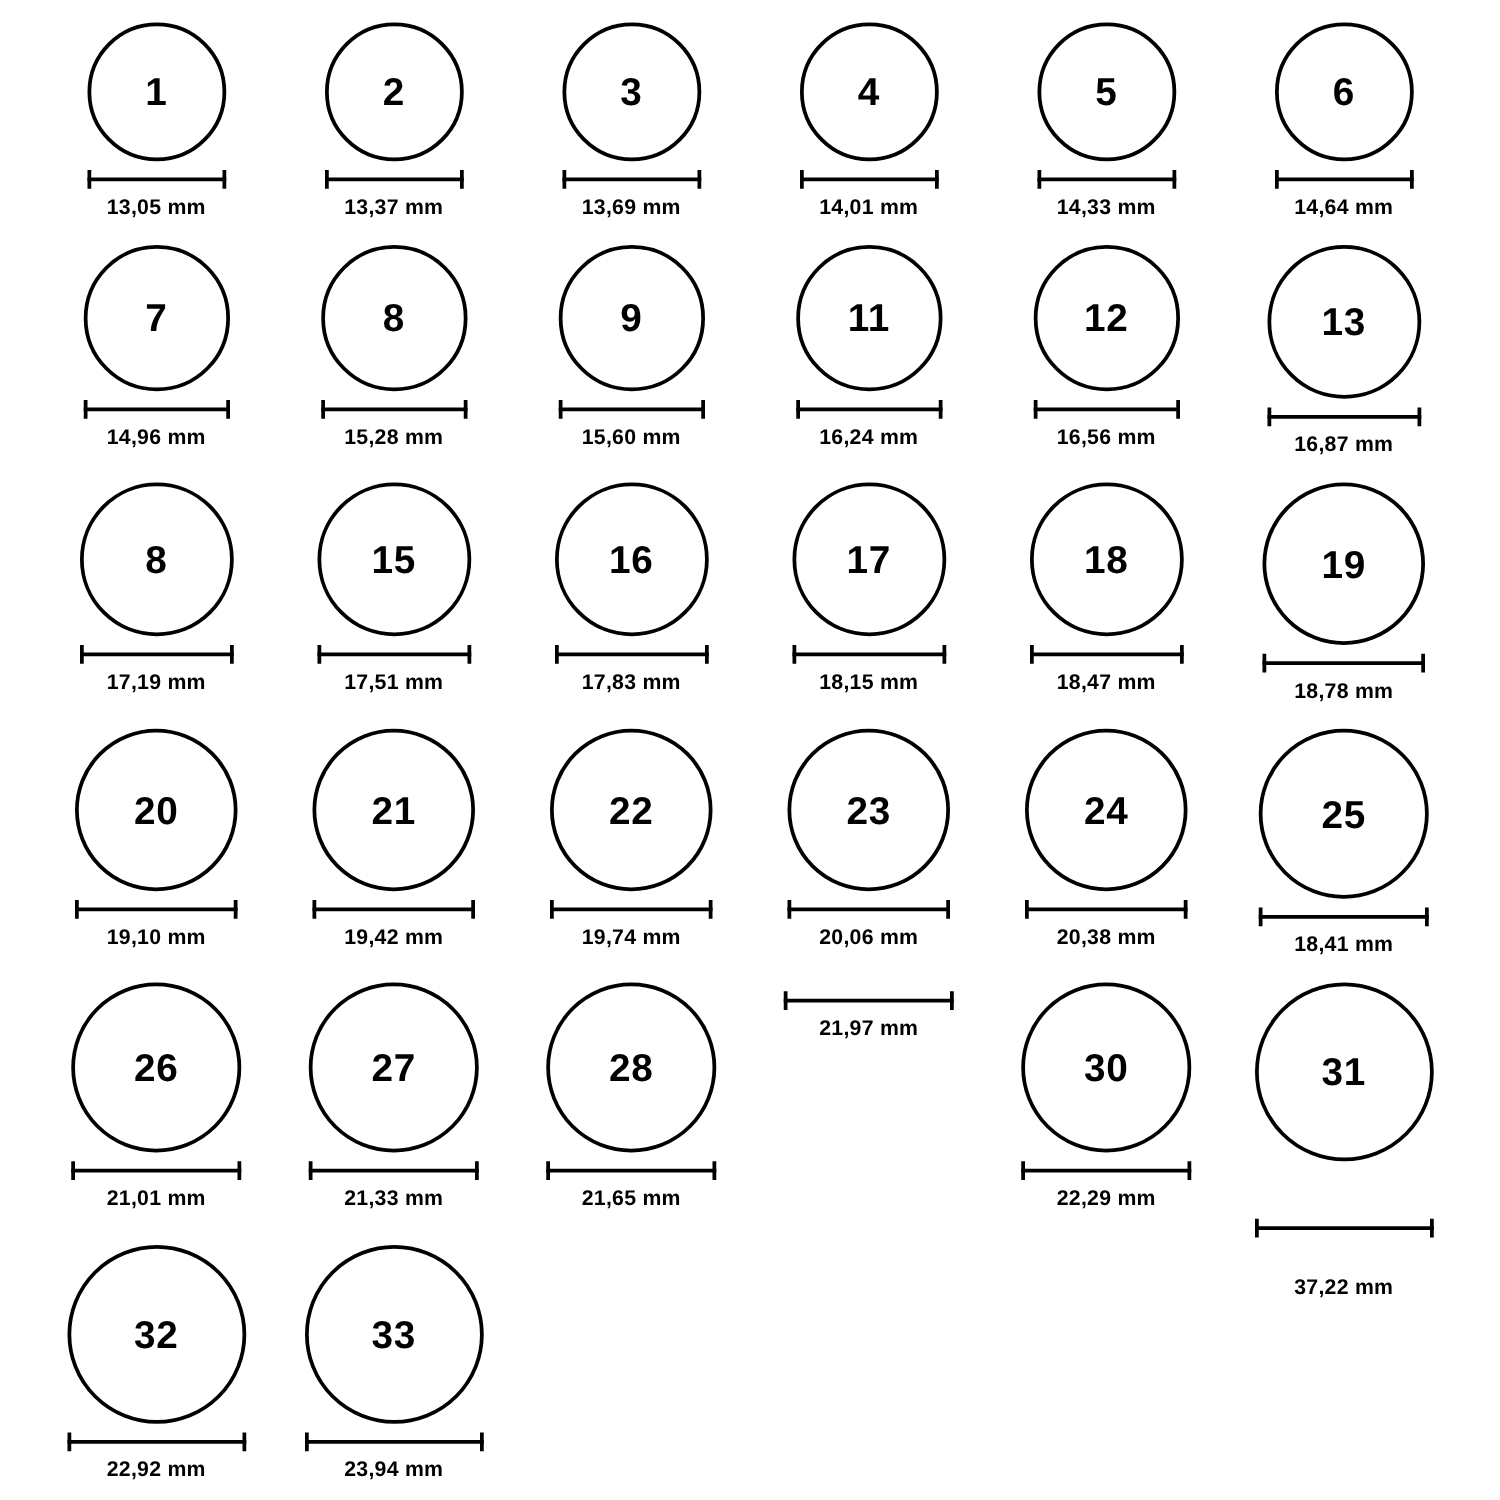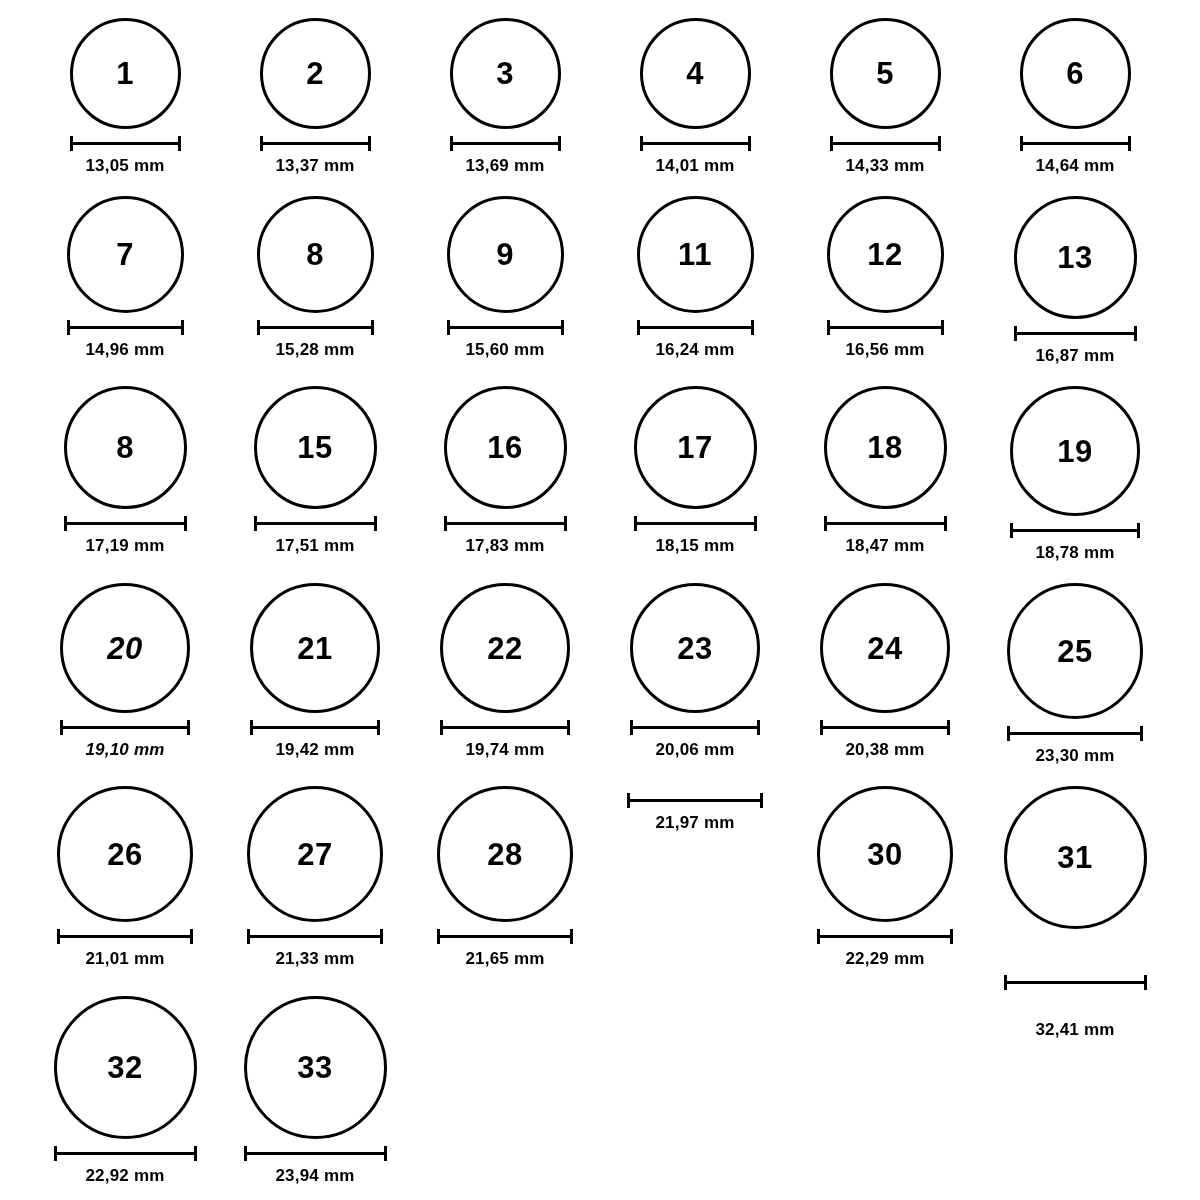--- a/index.html
+++ b/index.html
@@ -317,21 +317,21 @@
             <span class="ring-num">19</span>
           </div>
         </div>
         <div class="measure" style="width: 130px;">
           <div class="bar"></div>
           <div class="tick left"></div>
           <div class="tick right"></div>
         </div>
         <div class="mm">18,78 mm</div>
       </div>
-      <div class="cell" style="height: 197px; font-style: italic;">
+      <div class="cell" style="height: 197px;">
         <div class="ring-wrap" style="height: 130px;">
           <div class="ring" style="width: 130px; height: 130px;">
             <span class="ring-num">20</span>
           </div>
         </div>
         <div class="measure" style="width: 130px;">
           <div class="bar"></div>
           <div class="tick left"></div>
           <div class="tick right"></div>
         </div>
@@ -393,21 +393,21 @@
         <div class="ring-wrap" style="height: 136px;">
           <div class="ring" style="width: 136px; height: 136px;">
             <span class="ring-num">25</span>
           </div>
         </div>
         <div class="measure" style="width: 136px;">
           <div class="bar"></div>
           <div class="tick left"></div>
           <div class="tick right"></div>
         </div>
-        <div class="mm">23,30 mm</div>
+        <div class="mm">18,41 mm</div>
       </div>
       <div class="cell" style="height: 203px;">
         <div class="ring-wrap" style="height: 136px;">
           <div class="ring" style="width: 136px; height: 136px;">
             <span class="ring-num">26</span>
           </div>
         </div>
         <div class="measure" style="width: 136px;">
           <div class="bar"></div>
           <div class="tick left"></div>
@@ -466,21 +466,21 @@
         <div class="ring-wrap" style="height: 143px;">
           <div class="ring" style="width: 143px; height: 143px;">
             <span class="ring-num">31</span>
           </div>
         </div>
         <div class="measure" style="width: 143px;">
           <div class="bar"></div>
           <div class="tick left"></div>
           <div class="tick right"></div>
         </div>
-        <div class="mm">32,41 mm</div>
+        <div class="mm">37,22 mm</div>
       </div>
       <div class="cell" style="height: 210px;">
         <div class="ring-wrap" style="height: 143px;">
           <div class="ring" style="width: 143px; height: 143px;">
             <span class="ring-num">32</span>
           </div>
         </div>
         <div class="measure" style="width: 143px;">
           <div class="bar"></div>
           <div class="tick left"></div>

